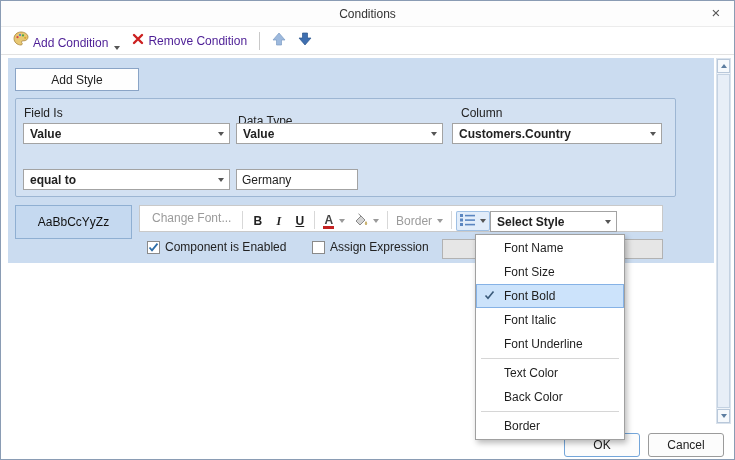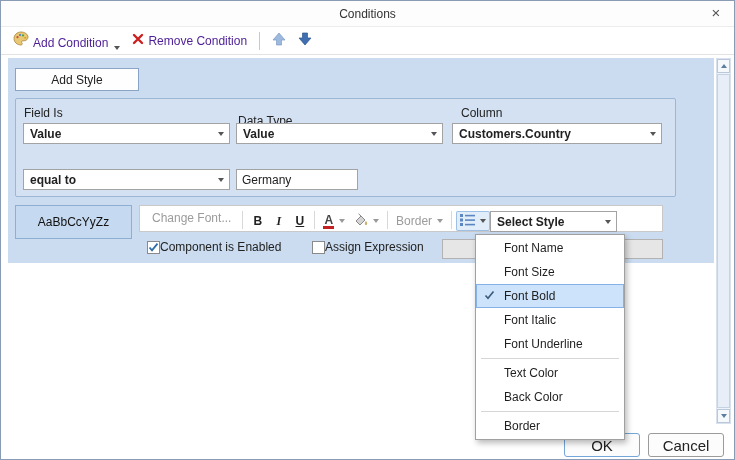--- a/index.html
+++ b/index.html
@@ -44,42 +44,42 @@
   .fmt-btn { min-width:21px; height:20px; display:flex; align-items:center; justify-content:center; color:#222; }
   .fb-bold { font-weight:bold; }
   .fb-italic { font-style:italic; font-family:"Liberation Serif", serif; font-weight:bold; }
   .fb-underline { text-decoration:underline; font-weight:bold; }
   .split { display:flex; align-items:center; gap:3px; padding:0 4px; height:20px; }
   .tc-a { font-weight:bold; color:#444; border-bottom:3px solid #c42222; line-height:12px; padding:0 1px; }
   .pressed { background:#e2edfa; box-shadow:inset 0 0 0 1px #9fc0e4; border-radius:2px; }
   .c-style { width:127px; margin-left:0; }
 
   
-  .cb { position:absolute; display:flex; align-items:center; top:182px; color:#222; }
+  .cb { position:absolute; display:flex; align-items:center; gap:5px; top:182px; color:#222; }
   .cb1 { left:139px; } .cb2 { left:304px; }
   .box { width:13px; height:13px; background:#fff; border:1px solid #8a8a8a; display:flex; align-items:center; justify-content:center; }
   .expr-field { position:absolute; left:434px; top:181px; width:221px; height:20px; background:#e6e6e6; border:1px solid #b2b2b2; }
 
   
   .menu { position:absolute; left:474px; top:233px; width:150px; background:#fff; border:1px solid #a0a0a0; box-shadow:2px 3px 6px rgba(0,0,0,.28); z-index:20; padding:1px 0; }
   .mi { height:24px; display:flex; align-items:center; padding-left:28px; position:relative; color:#1e1e1e; }
   .mi.hl { background:#cce3fb; box-shadow:inset 0 0 0 1px #85b2e6; }
   .check { position:absolute; left:8px; top:6px; }
   .msep { height:1px; background:#d6d6d6; margin:2px 5px; }
 
   
   .scrollbar { position:absolute; right:3px; top:57px; width:15px; height:366px; background:#eef3f9; border:1px solid #d9e2ec; }
   .sb-thumb { position:absolute; left:0; top:15px; width:13px; bottom:15px; background:#e7eef7; border:1px solid #c4d2e2; }
   .sb-btn { position:absolute; left:0; width:13px; height:14px; background:#f6f9fc; border:1px solid #b9c8da; display:flex; align-items:center; justify-content:center; }
   .sb-btn.up { top:0; } .sb-btn.down { bottom:0; }
   .tri-up-s { width:0; height:0; border-left:3px solid transparent; border-right:3px solid transparent; border-bottom:4px solid #5c7da0; }
   .tri-down-s { width:0; height:0; border-left:3px solid transparent; border-right:3px solid transparent; border-top:4px solid #5c7da0; }
 
   
-  .btn { position:absolute; top:432px; width:76px; height:24px; background:#fcfcfc; border:1px solid #9b9b9b; border-radius:3px; font-family:inherit; font-size:15px; color:#222; display:flex; align-items:center; justify-content:center; z-index:1; }
+  .btn { position:absolute; top:432px; width:76px; height:24px; background:#fcfcfc; border:1px solid #9b9b9b; border-radius:3px; font-family:inherit; font-size:12px; color:#222; display:flex; align-items:center; justify-content:center; z-index:1; }
   .ok { left:563px; border-color:#74a6da; }
   .cancel { left:647px; }
 </style>
 </head>
 <body>
 
 <div class="dialog">
 
   <div class="titlebar">
     <span>Conditions</span>

